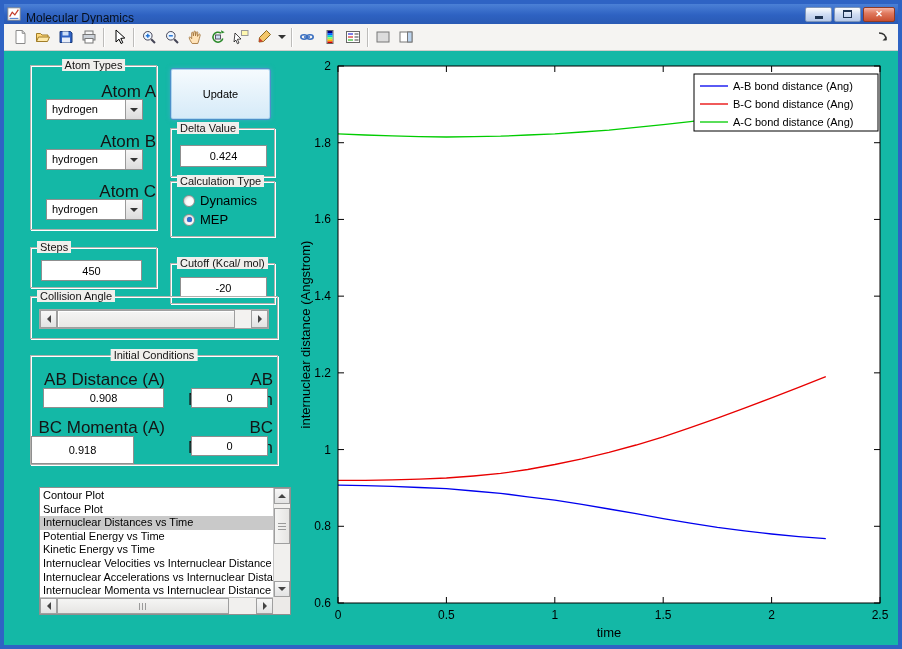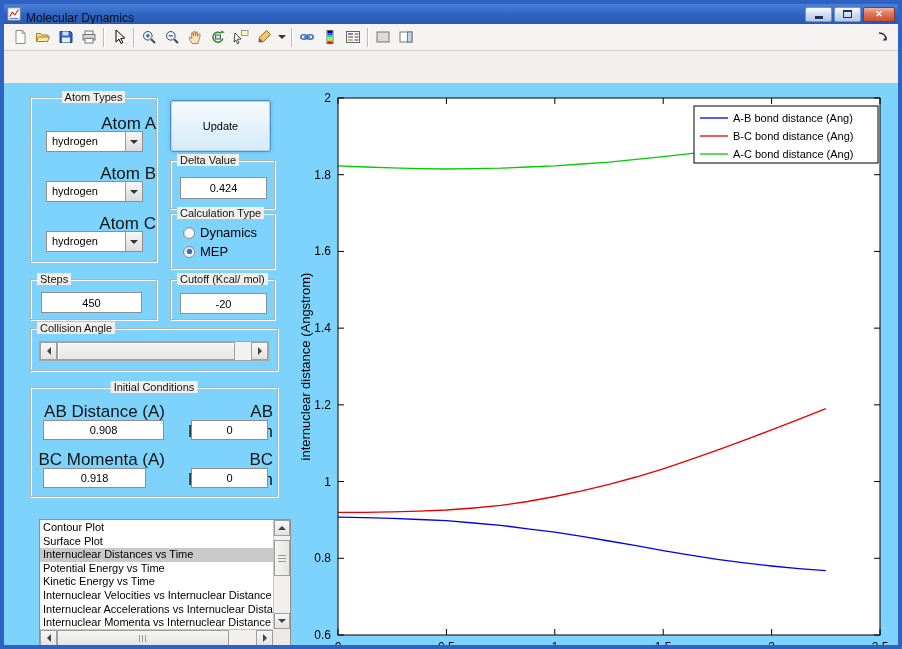--- a/index.html
+++ b/index.html
@@ -40,21 +40,21 @@
   .tbtn{
     width:23px; height:23px; display:flex; align-items:center; justify-content:center;
     border:1px solid transparent; background:transparent;
   }
   .tbtn svg{ display:block; }
   .tbtn.narrow{ width:13px; }
   .tsep{ width:1px; height:19px; background:#bdbcba; margin:0 3px; box-shadow:1px 0 0 #fff; }
   .dock-right{ margin-left:auto; }
 
   
-  .main{ position:absolute; top:47px; left:0; right:0; bottom:0; background:#7dd3fc;margin-top:32px; }
+  .main{ position:absolute; top:47px; left:0; right:0; bottom:0; background:#14b8a6; }
 
   
   .gbox{
     position:absolute;
     border:1px solid #b3b1ae;
     box-shadow:inset 1px 1px 0 #ffffff, 1px 1px 0 #ffffff;
   }
   .glabel{
     position:absolute; top:-7px; font-size:11px; color:#141414;
     background:#f0efec; padding:0 3px; white-space:nowrap;
@@ -348,21 +348,21 @@
           </span>
         <span class="rlabel">MEP</span>
       </div>
     </div>
 
     <div class="gbox" style="left:26px; top:196px; width:127px; height:41px;">
       <span class="glabel left">Steps</span>
       <input class="edit" style="left: 10px; top: 12px; width: 101px; height: 21px;" readonly="" value="450">
     </div>
 
-    <div class="gbox" style="left:166px; top:196px; width:105px; height:41px;">
+    <div class="gbox" style="left:166px; top:212px; width:105px; height:41px;">
       <span class="glabel left">Cutoff (Kcal/ mol)</span>
       <input class="edit" style="left: 9px; top: 13px; width: 87px; height: 21px;" readonly="" value="-20">
     </div>
 
     <div class="gbox" style="left:26px; top:245px; width:248px; height:43px;">
       <span class="glabel left">Collision Angle</span>
       <div class="slider" style="left:8px; top:12px; width:230px;">
         <span class="sl-btn">
             <span class="arr-left"></span>
           </span>
@@ -375,21 +375,21 @@
     </div>
 
     <div class="gbox" style="left:26px; top:304px; width:248px; height:110px;">
       <span class="glabel center">Initial Conditions</span>
       <span class="uilabel" style="left:6px; top:14px; width:128px;">AB Distance (A)</span>
       <span class="uilabel" style="left:150px; top:14px; width:92px;">AB Momentum</span>
       <input class="edit" style="left: 12px; top: 32px; width: 121px; height: 20px;" readonly="" value="0.908">
       <input class="edit" style="left: 160px; top: 32px; width: 77px; height: 20px;" readonly="" value="0">
       <span class="uilabel" style="left:6px; top:62px; width:128px;">BC Momenta (A)</span>
       <span class="uilabel" style="left:150px; top:62px; width:92px;">BC Momentum</span>
-      <input class="edit" style="left: 12px; top: 80px; width: 103px; height: 20px;" readonly="" value="0.918">
+      <input class="edit" style="left: 0; top: 80px; width: 103px; height: 28px;" readonly="" value="0.918">
       <input class="edit" style="left: 160px; top: 80px; width: 77px; height: 20px;" readonly="" value="0">
     </div>
 
     <div class="listbox">
       <div class="list-items">
         <div class="litem">Contour Plot</div>
         <div class="litem">Surface Plot</div>
         <div class="litem sel">Internuclear Distances vs Time</div>
         <div class="litem">Potential Energy vs Time</div>
         <div class="litem">Kinetic Energy vs Time</div>

